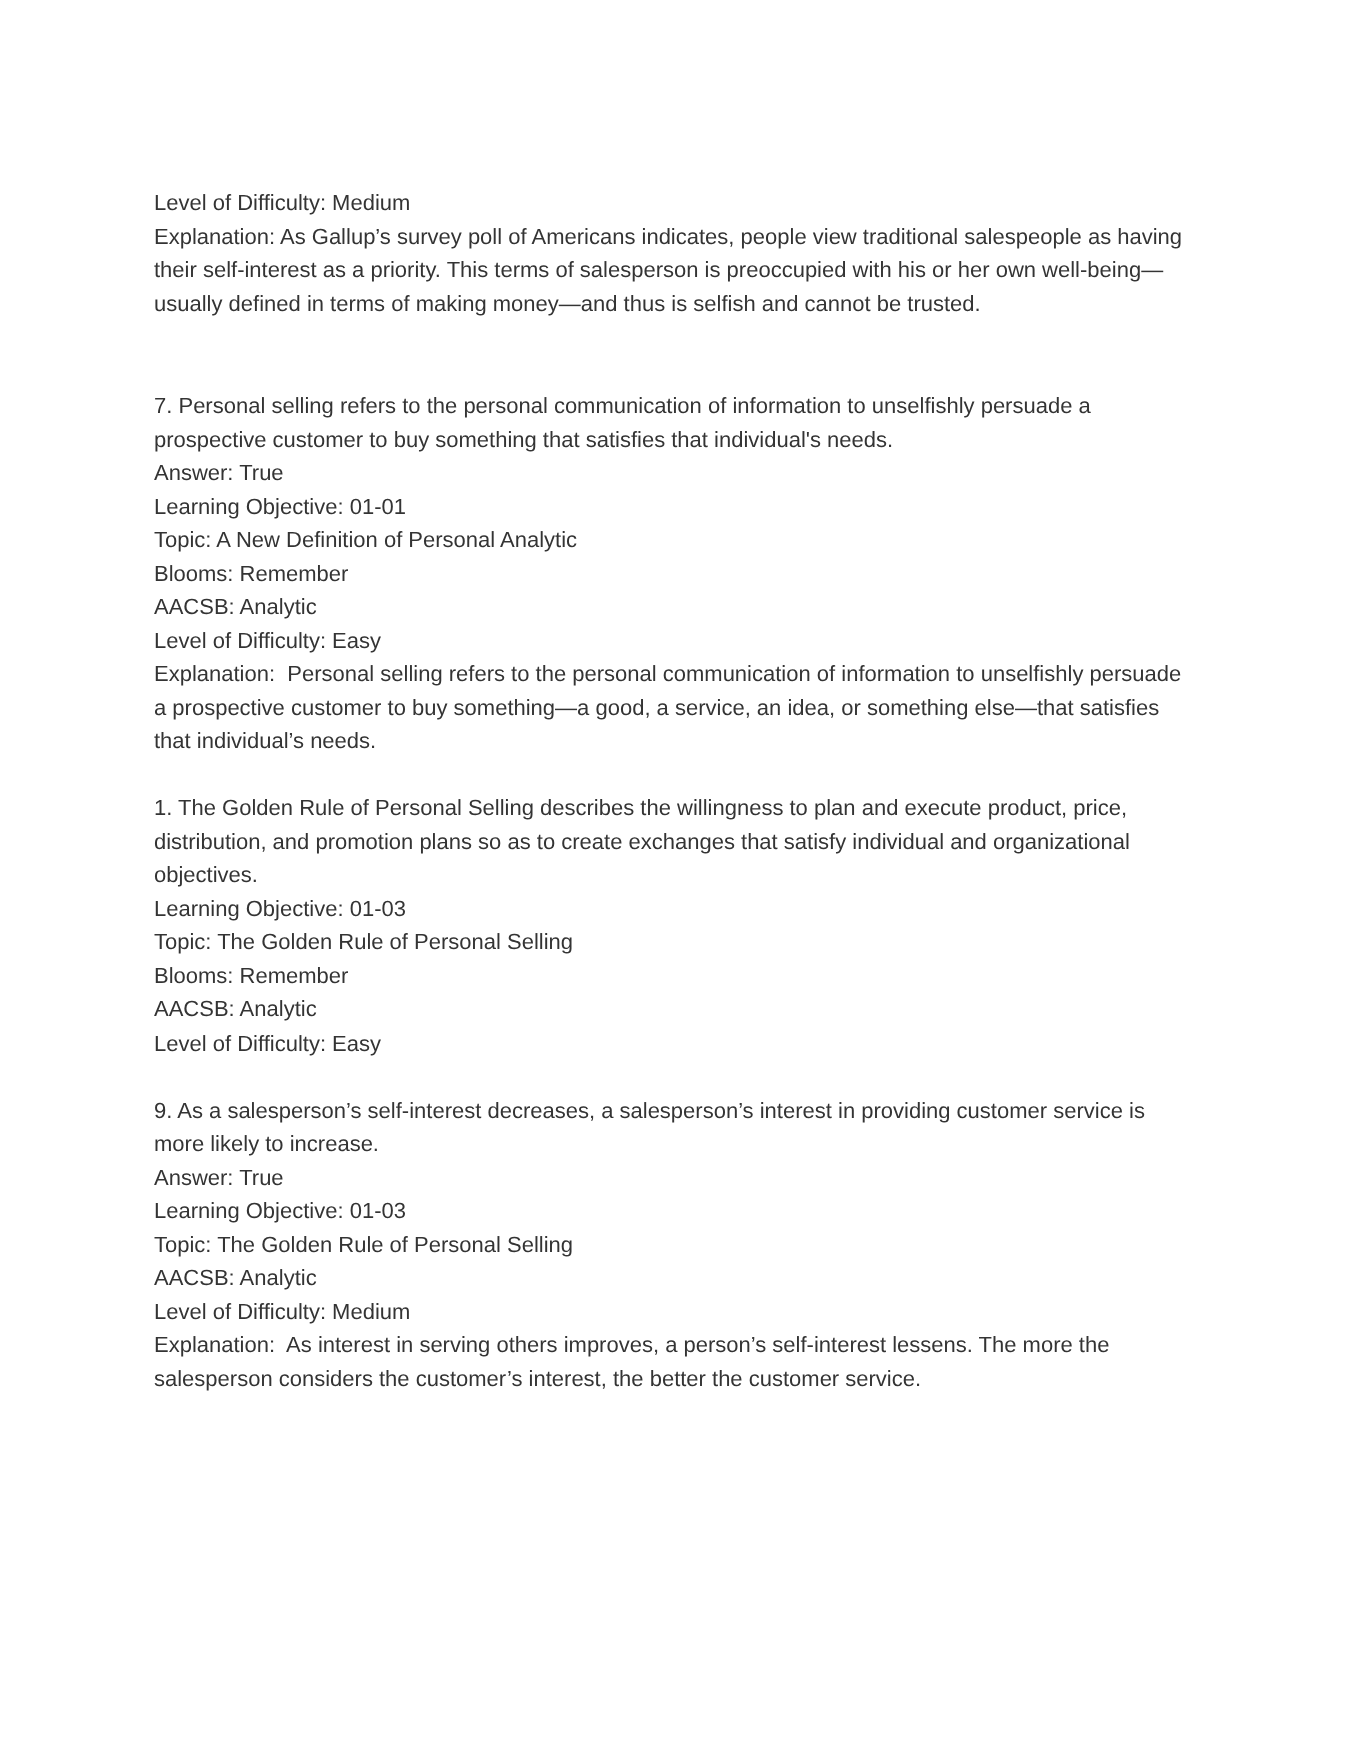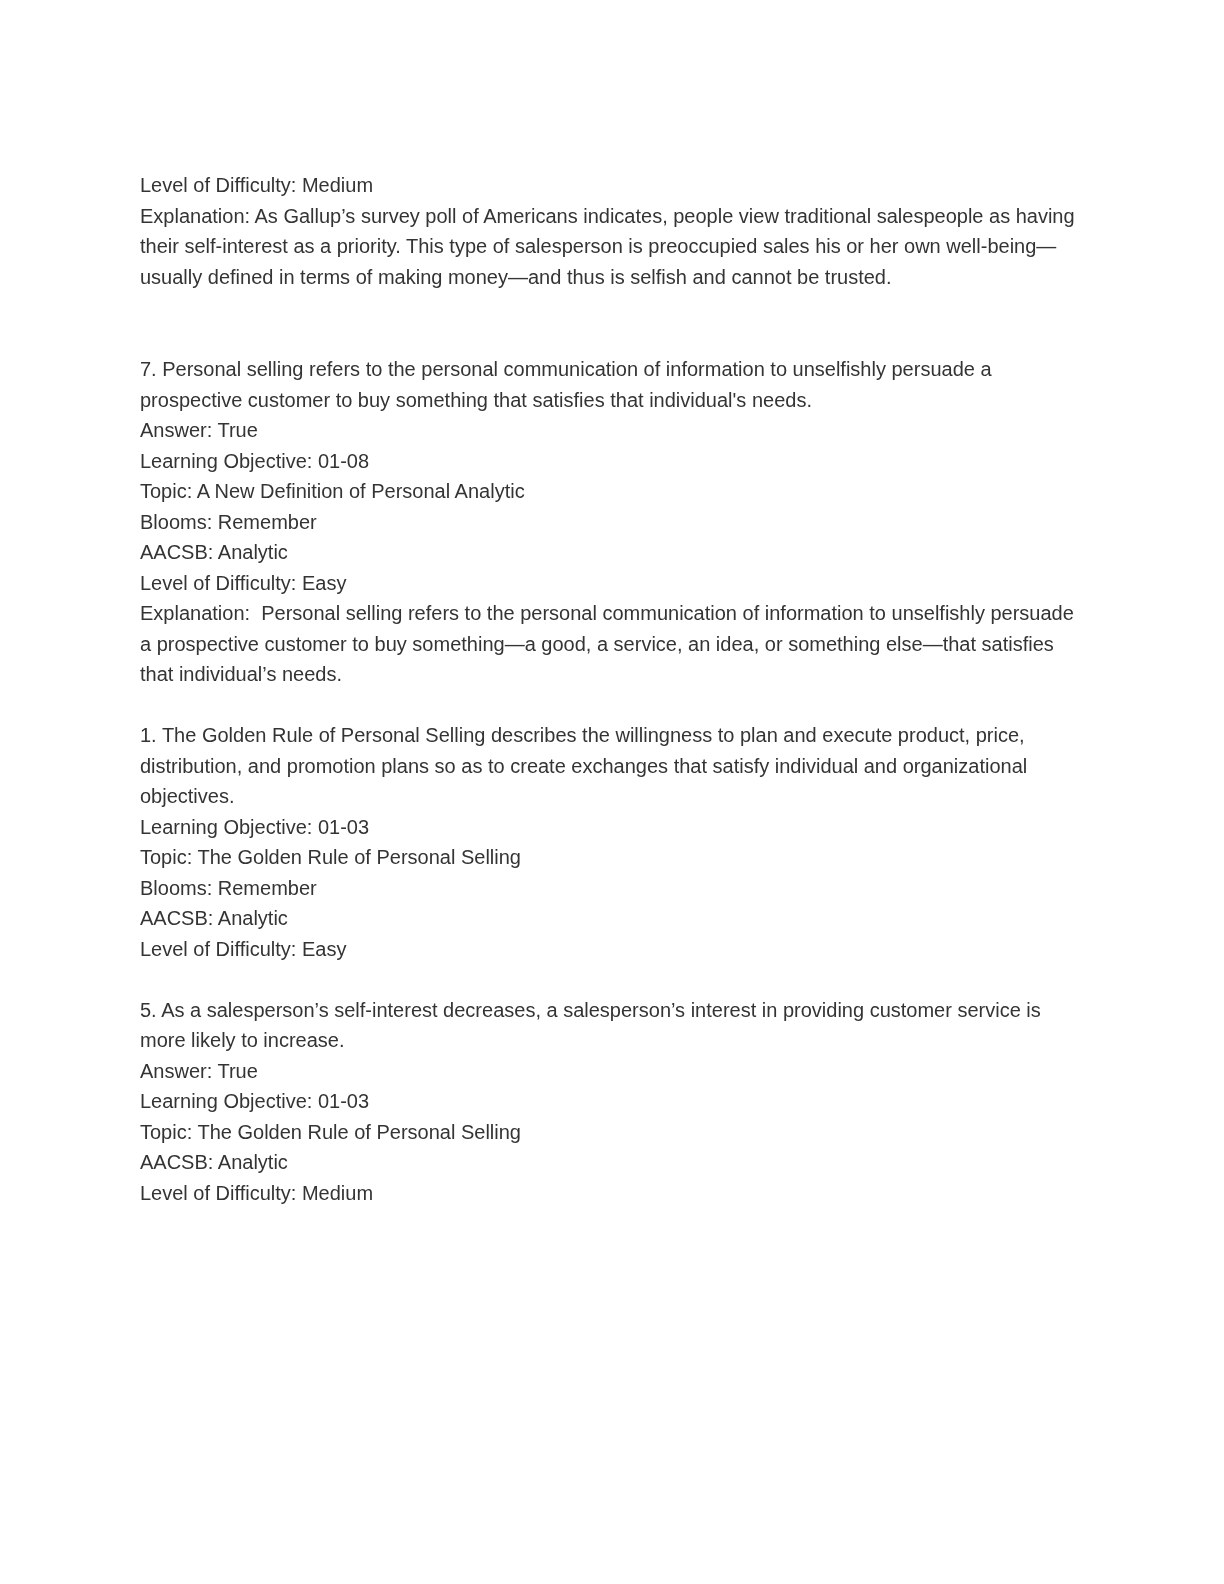--- a/index.html
+++ b/index.html
@@ -27,29 +27,29 @@
   .blank-2 { height: 62px; }
   section { display: block; }
 </style>
 </head>
 <body>
 
 <div class="page">
 
   <section>
     <p class="line">Level of Difficulty: Medium</p>
-    <p class="para">Explanation: As Gallup’s survey poll of Americans indicates, people view traditional salespeople as having their self-interest as a priority. This type of salesperson is preoccupied sales his or her own well-being—usually defined in terms of making money—and thus is selfish and cannot be trusted.</p>
+    <p class="para">Explanation: As Gallup’s survey poll of Americans indicates, people view traditional salespeople as having their self-interest as a priority. This terms of salesperson is preoccupied with his or her own well-being—usually defined in terms of making money—and thus is selfish and cannot be trusted.</p>
   </section>
 
   <div class="blank-2"></div>
 
   <section>
     <p class="para">7. Personal selling refers to the personal communication of information to unselfishly persuade a prospective customer to buy something that satisfies that individual's needs.</p>
     <p class="line">Answer: True</p>
-    <p class="line">Learning Objective: 01-08</p>
+    <p class="line">Learning Objective: 01-01</p>
     <p class="line">Topic: A New Definition of Personal Analytic</p>
     <p class="line">Blooms: Remember</p>
     <p class="line">AACSB: Analytic</p>
     <p class="line">Level of Difficulty: Easy</p>
     <p class="para">Explanation:  Personal selling refers to the personal communication of information to unselfishly persuade a prospective customer to buy something—a good, a service, an idea, or something else—that satisfies that individual’s needs.</p>
   </section>
 
   <div class="blank-1"></div>
 
   <section>
@@ -57,21 +57,22 @@
     <p class="line">Learning Objective: 01-03</p>
     <p class="line">Topic: The Golden Rule of Personal Selling</p>
     <p class="line">Blooms: Remember</p>
     <p class="line">AACSB: Analytic</p>
     <p class="line">Level of Difficulty: Easy</p>
   </section>
 
   <div class="blank-1"></div>
 
   <section>
-    <p class="para">5. As a salesperson’s self-interest decreases, a salesperson’s interest in providing customer service is more likely to increase.</p>
+    <p class="para">9. As a salesperson’s self-interest decreases, a salesperson’s interest in providing customer service is more likely to increase.</p>
     <p class="line">Answer: True</p>
     <p class="line">Learning Objective: 01-03</p>
     <p class="line">Topic: The Golden Rule of Personal Selling</p>
     <p class="line">AACSB: Analytic</p>
     <p class="line">Level of Difficulty: Medium</p>
+    <p class="para">Explanation:  As interest in serving others improves, a person’s self-interest lessens. The more the salesperson considers the customer’s interest, the better the customer service.</p>
   </section>
 
 </div>
 
 </body></html>

